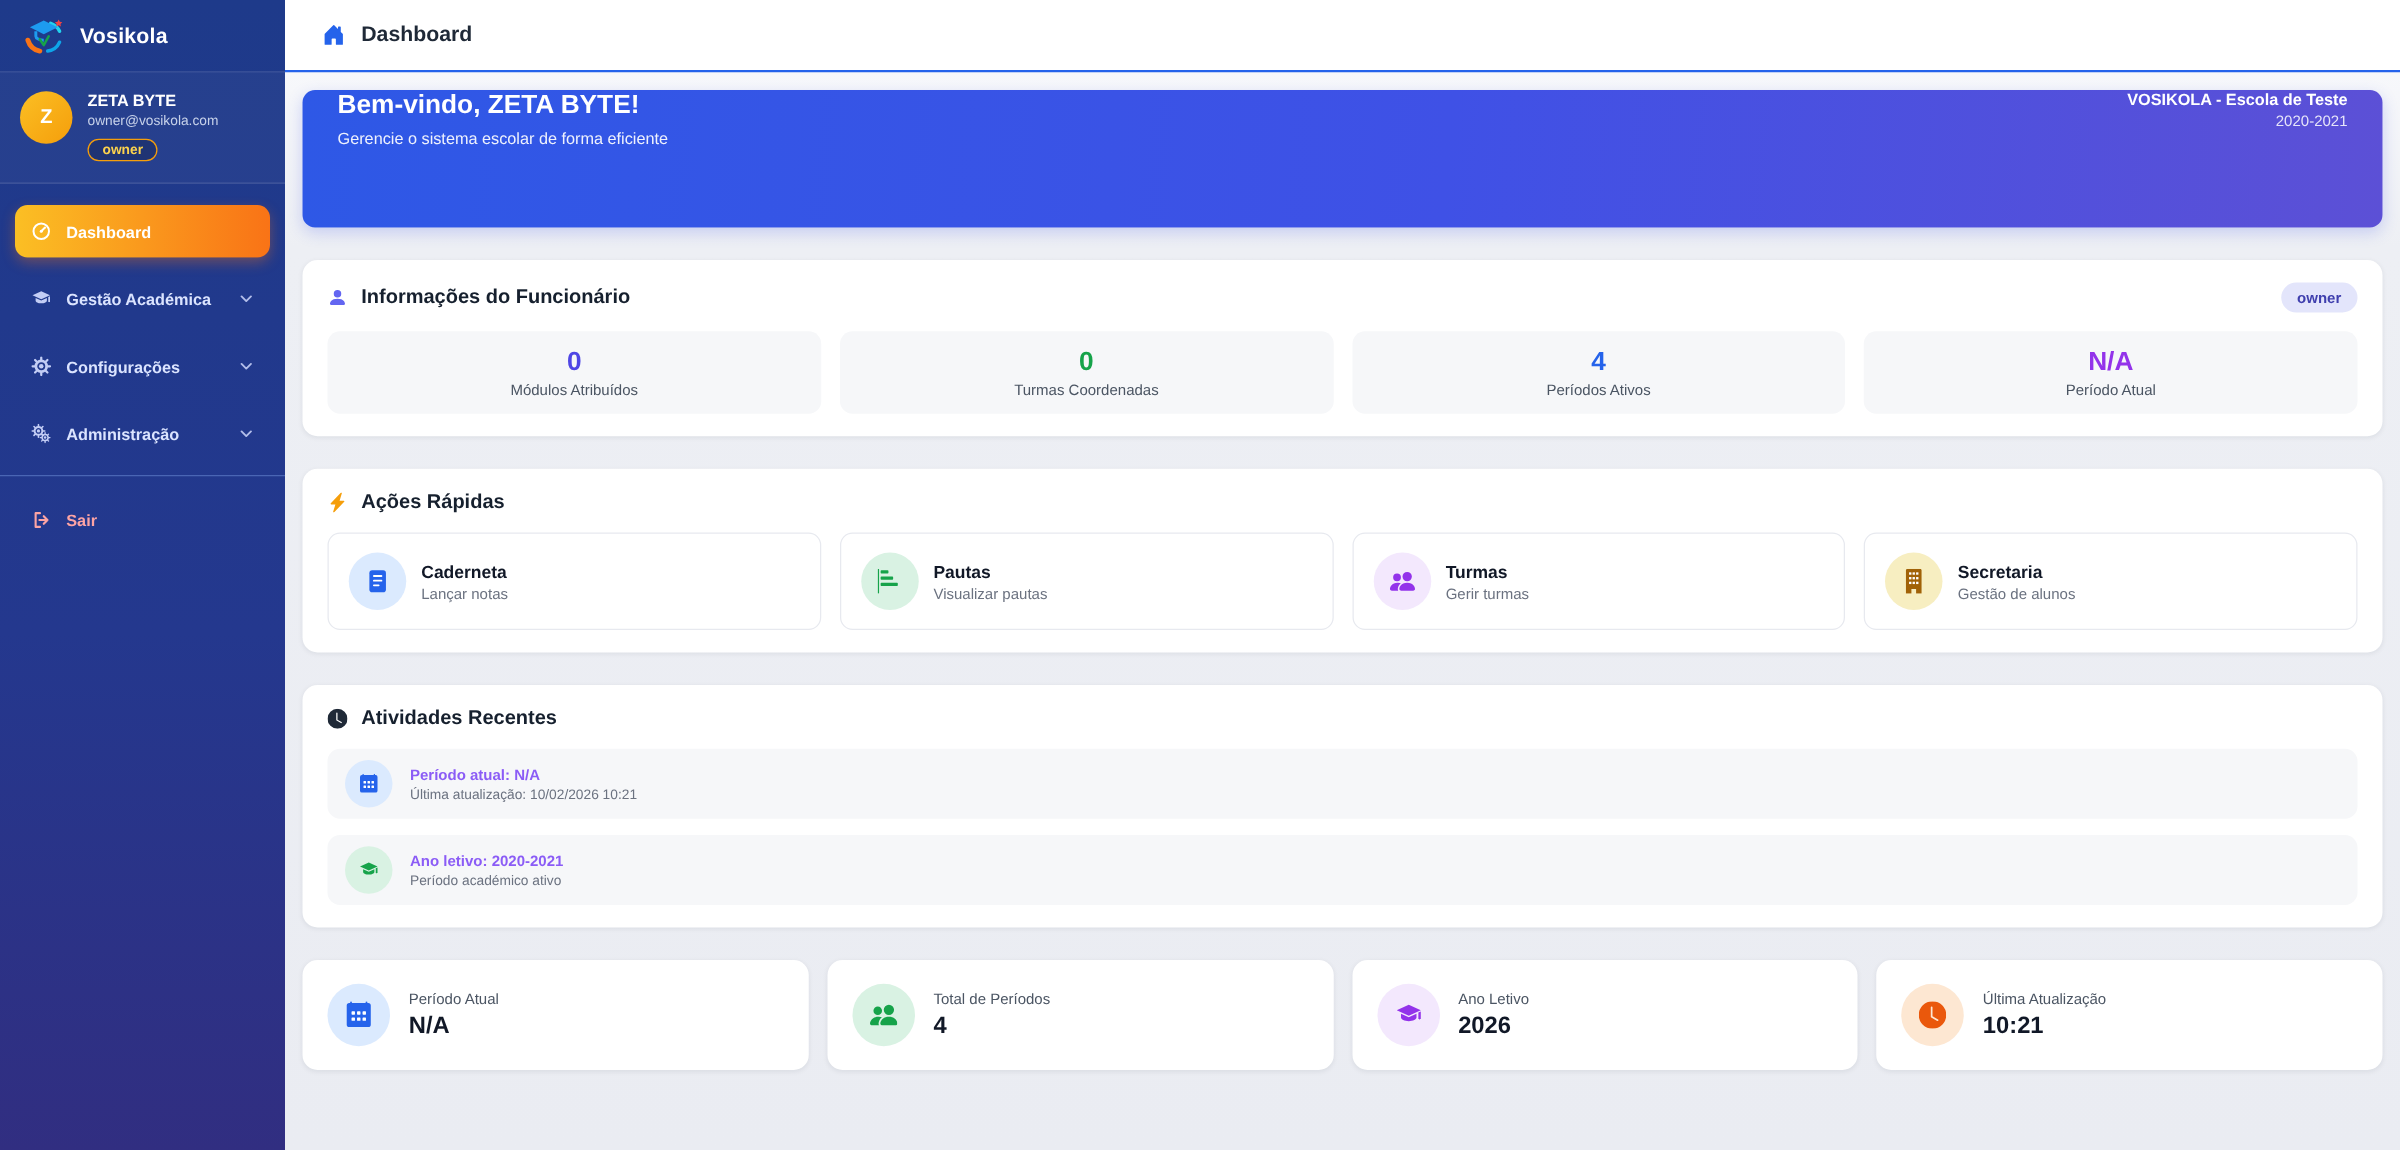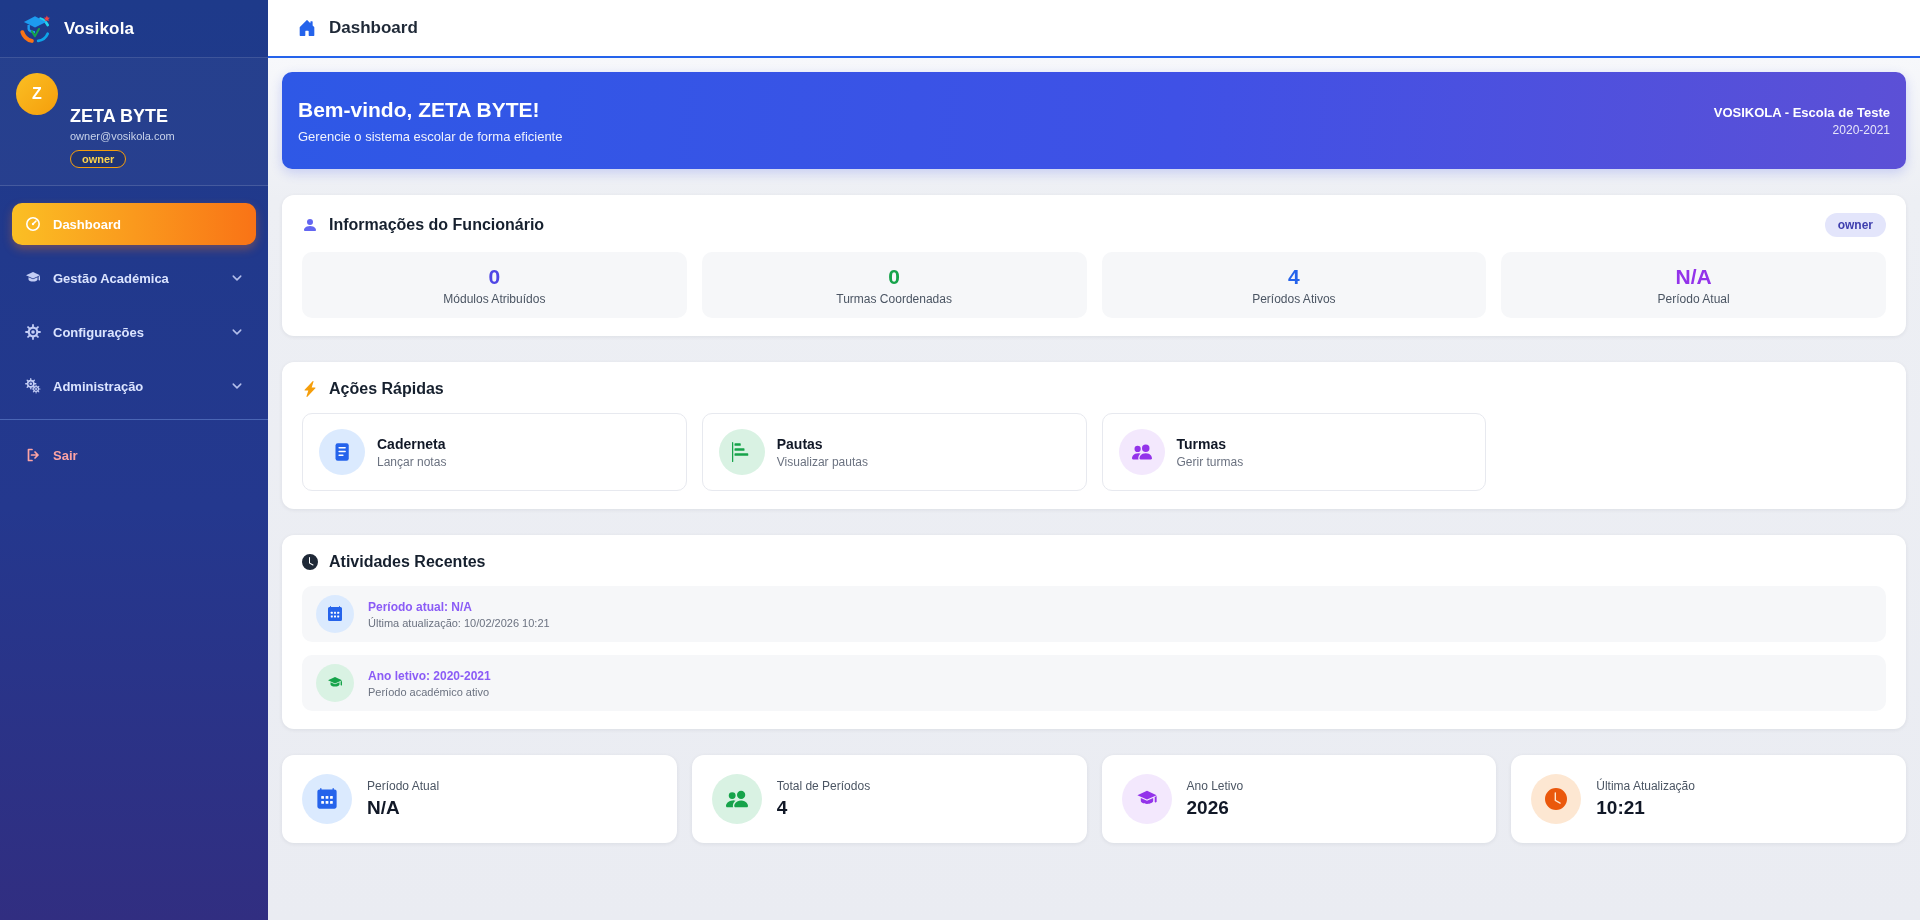--- a/index.html
+++ b/index.html
@@ -5,41 +5,41 @@
   * { box-sizing: border-box; margin: 0; padding: 0; }
   html, body { width: 1920px; height: 920px; overflow: hidden; }
   body {
     font-family: "Liberation Sans", "DejaVu Sans", sans-serif;
     background: #eceef3;
     display: flex;
   }
 
   
   .sidebar {
-    width: 268px; flex: none; height: 100%;
+    width: 228px; flex: none; height: 100%;
     background: linear-gradient(180deg, #1e3a8a 0%, #24388e 55%, #312e81 100%);
     color: #e3e9ff; display: flex; flex-direction: column;
   }
   .brand {
     height: 58px; display: flex; align-items: center; gap: 10px;
     padding: 0 16px; border-bottom: 1px solid rgba(255,255,255,.14);
   }
   .brand-name { font-size: 17px; font-weight: 700; color: #fff; letter-spacing: .2px; }
   .user {
     display: flex; gap: 12px; padding: 15px 16px 17px;
     border-bottom: 1px solid rgba(255,255,255,.14);
     background: rgba(255,255,255,.03);
   }
   .avatar {
     width: 42px; height: 42px; border-radius: 50%; flex: none;
     background: linear-gradient(135deg, #fbbf24, #f59e0b);
     color: #fff; font-weight: 700; font-size: 16px;
     display: flex; align-items: center; justify-content: center;
   }
-  .user-name { font-size: 18px; font-weight: 700; color: #fff; margin-top: 33px; }
+  .user-name { font-size: 13px; font-weight: 700; color: #fff; }
   .user-email { font-size: 11px; color: #c7d2ea; margin: 3px 0 7px; }
   .user-badge {
     display: inline-block; font-size: 11px; font-weight: 600; color: #fcd34d;
     border: 1px solid #f59e0b; background: rgba(0,0,0,.18);
     padding: 2px 11px; border-radius: 999px;
   }
   .menu { padding-top: 17px; flex: 1; }
   .menu-item {
     display: flex; align-items: center; gap: 12px;
     height: 42px; margin: 0 12px 12px; padding: 0 13px;
@@ -66,24 +66,24 @@
   .topbar .home { width: 18px; height: 18px; color: #2563eb; }
   .topbar h1 { font-size: 17px; font-weight: 700; color: #1f2937; margin-left: 13px; }
   .content {
     flex: 1; padding: 14px 14px 0;
     background: linear-gradient(180deg, #f7f8fb 0px, #edeff4 140px, #eaecf2 100%);
     overflow: hidden;
   }
 
   
   .banner {
-    height: 97px; border-radius: 10px; margin-bottom: 26px;
+    height: 110px; border-radius: 10px; margin-bottom: 26px;
     background: linear-gradient(95deg, #2e58e6 0%, #3f51e6 55%, #5c50d6 100%);
-    color: #fff; display: flex; align-items: center; justify-content: space-between;
-    padding: 0 16px; box-shadow: 0 4px 12px rgba(59,81,230,.22);
+    color: #fff; display: flex; justify-content: space-between;
+    padding: 0 28px; box-shadow: 0 4px 12px rgba(59,81,230,.22);
   }
   .banner-title { font-size: 21px; font-weight: 700; margin-bottom: 7px; }
   .banner-sub { font-size: 13px; opacity: .92; }
   .banner-right { text-align: right; }
   .banner-school { font-size: 13px; font-weight: 700; margin-bottom: 3px; }
   .banner-year { font-size: 12px; opacity: .85; }
 
   
   .card {
     background: #fff; border-radius: 12px; padding: 18px 20px;
@@ -387,20 +387,31 @@
           <span class="circle md bg-purple">
               <svg class="ic">
                 <use href="#i-people"></use>
               </svg>
             </span>
           <div>
             <div class="a-title">Turmas</div>
             <div class="a-sub">Gerir turmas</div>
           </div>
         </div>
+        <div class="action">
+          <span class="circle md bg-yellow">
+              <svg class="ic">
+                <use href="#i-building"></use>
+              </svg>
+            </span>
+          <div>
+            <div class="a-title">Secretaria</div>
+            <div class="a-sub">Gestão de alunos</div>
+          </div>
+        </div>
       </div>
     </section>
 
     <section class="card">
       <div class="card-head">
         <svg class="ic ti slate">
             <use href="#i-clock"></use>
           </svg>
         <h2>Atividades Recentes</h2>
       </div>

